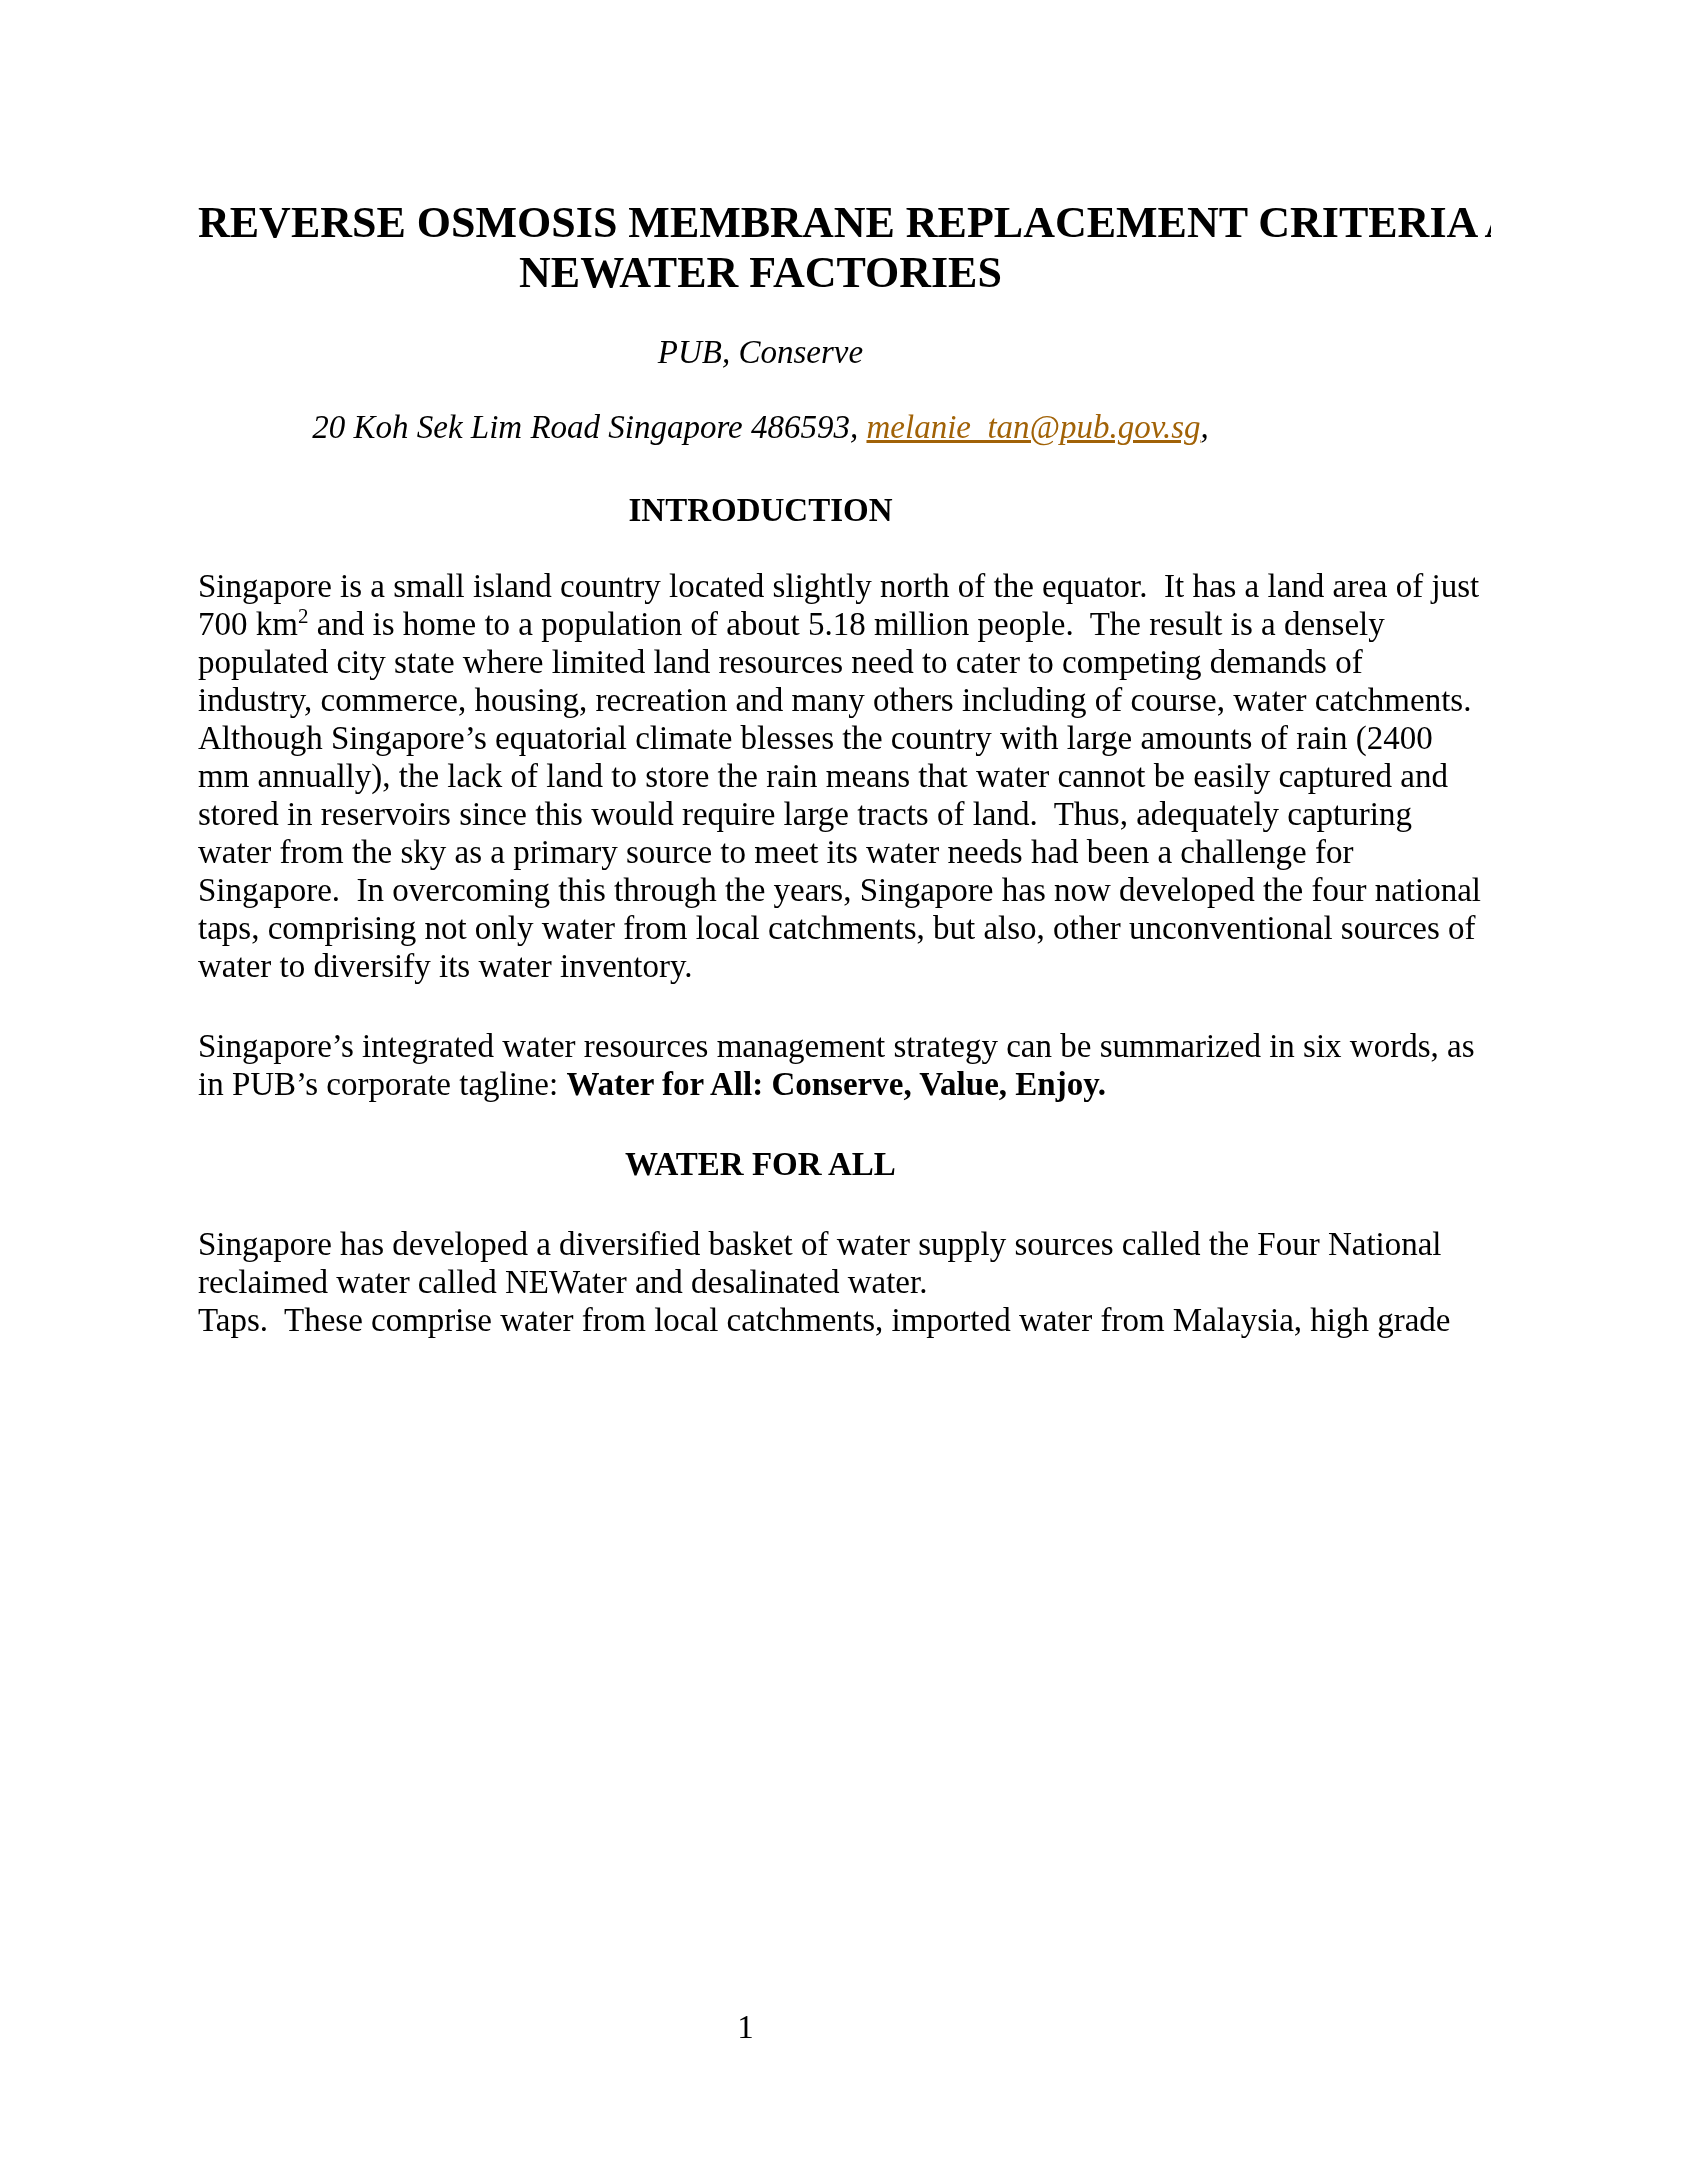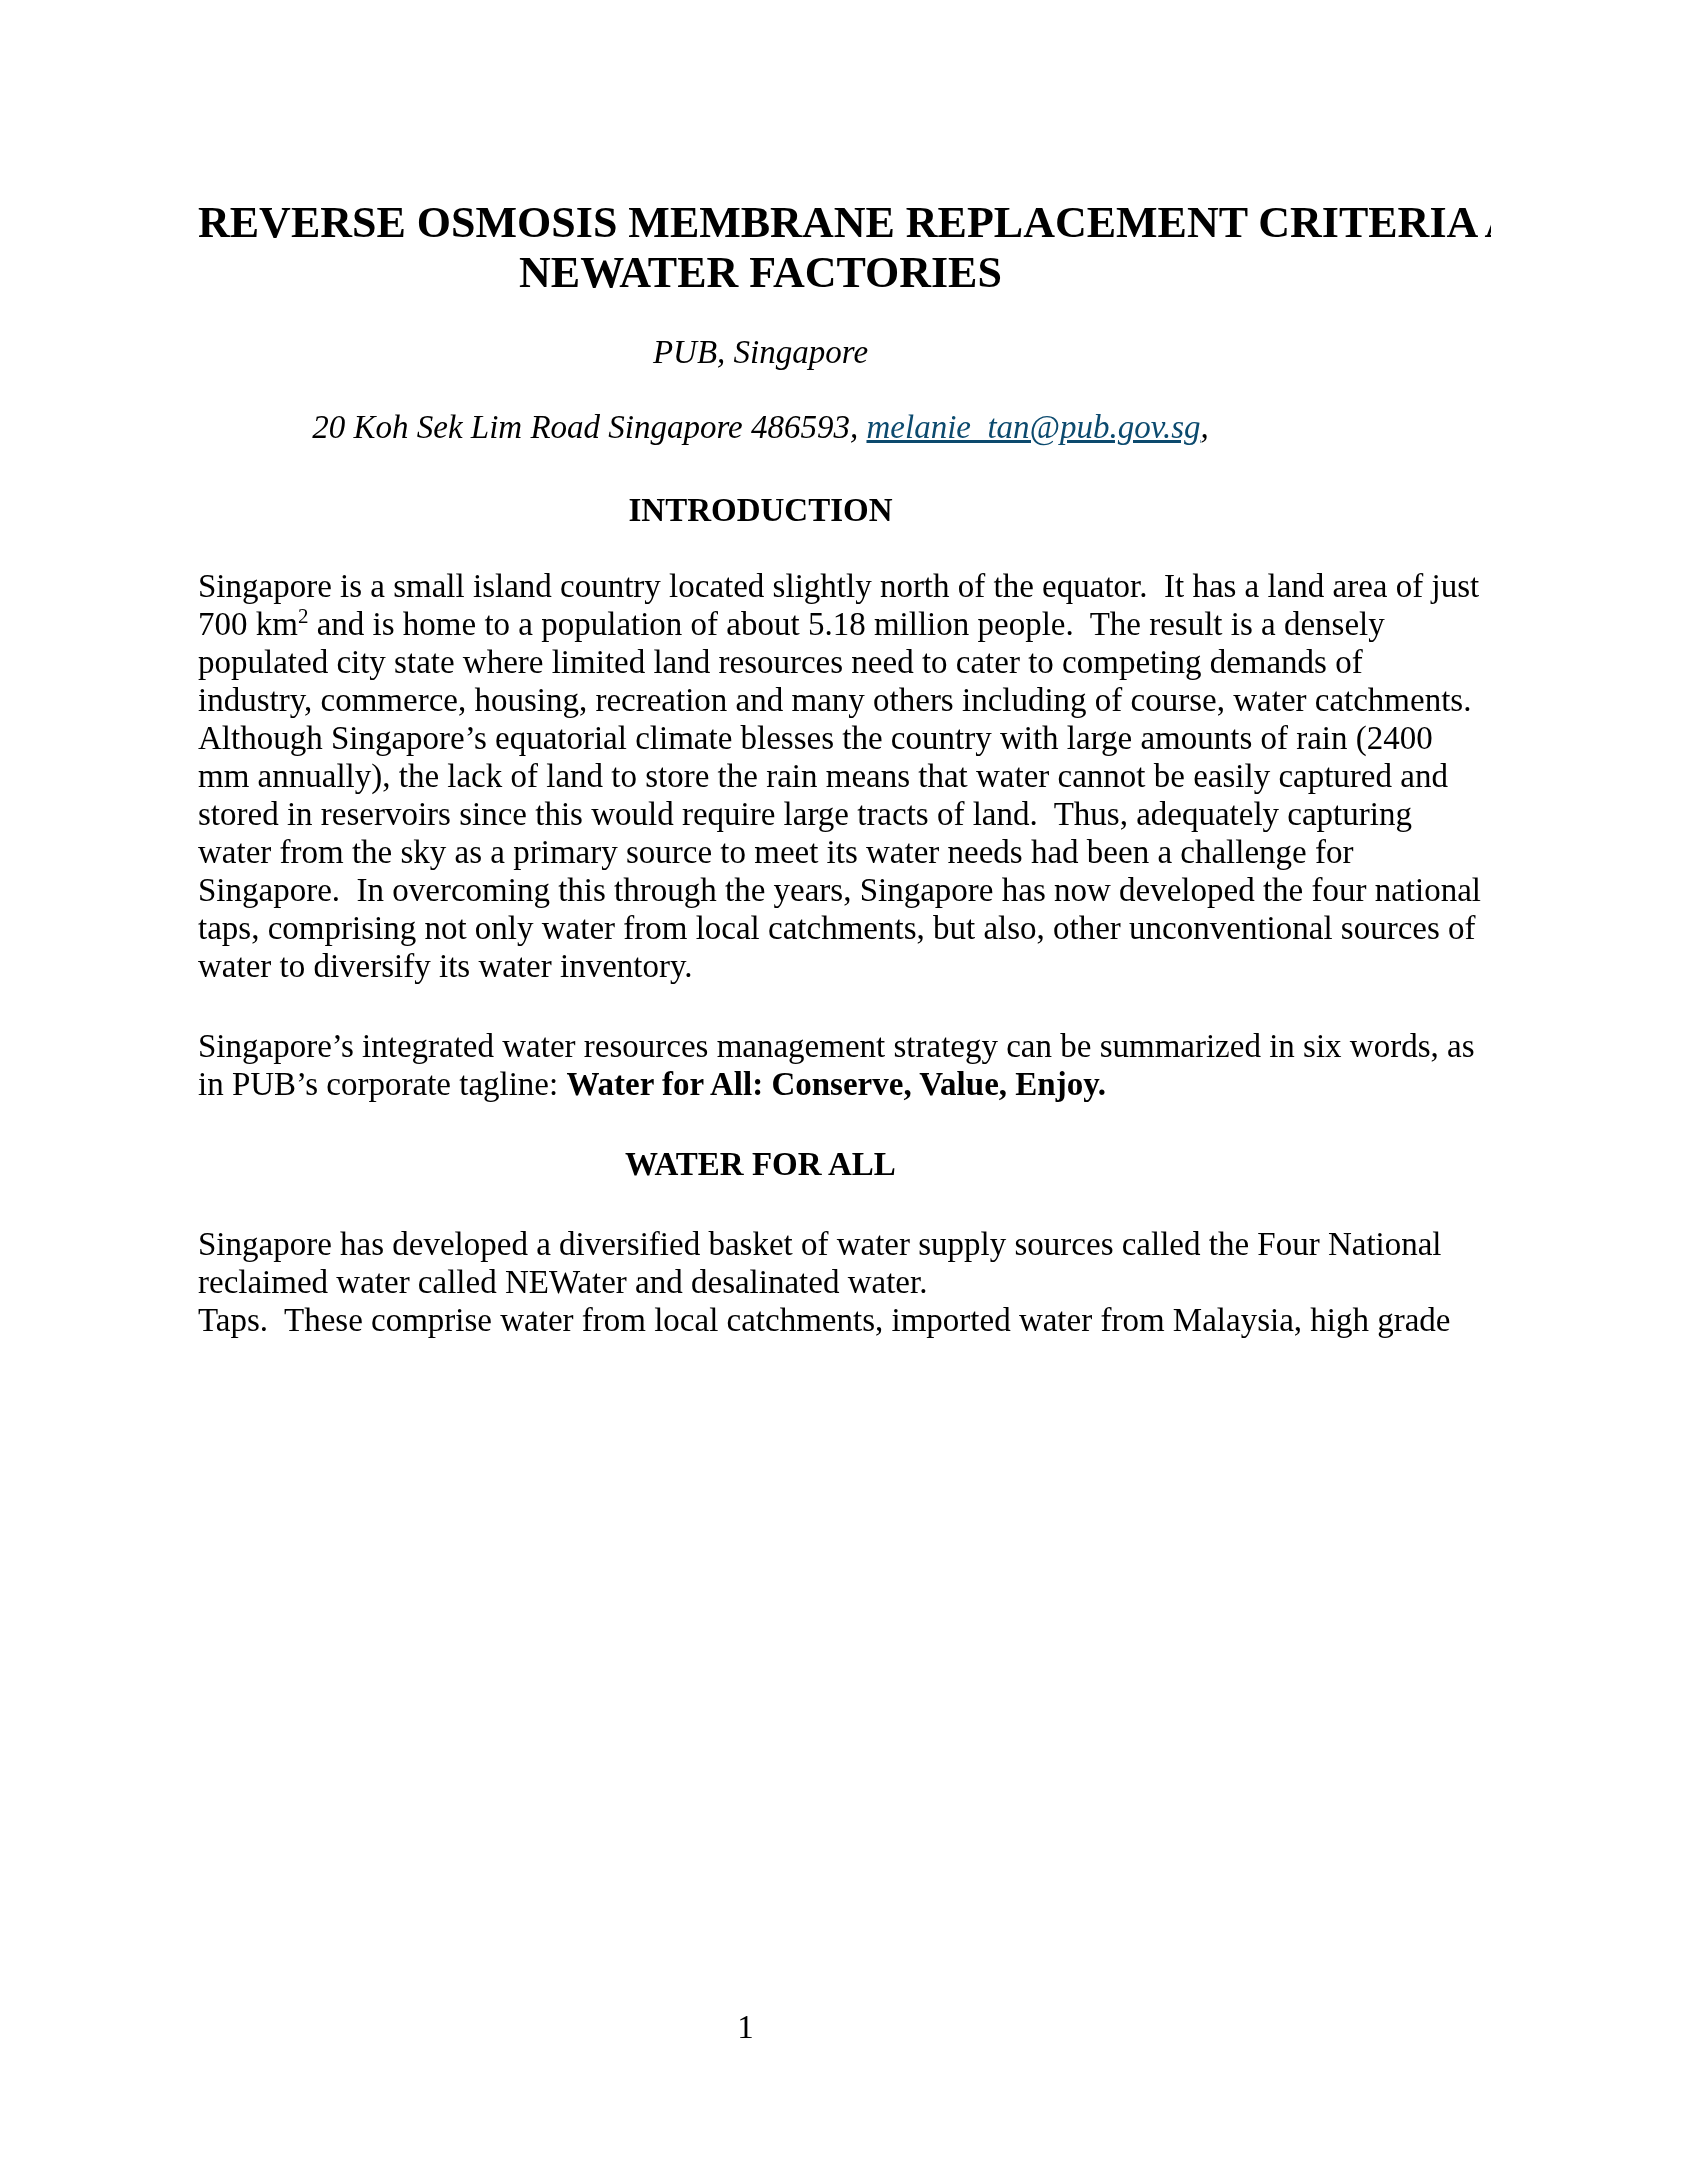--- a/index.html
+++ b/index.html
@@ -19,21 +19,21 @@
     margin: 0;
     font-size: 44px;
     line-height: 50px;
     font-weight: 700;
     text-align: center;
   }
   .body-text { font-size: 33px; line-height: 38px; }
 
   .authors  { margin-top: 35px; text-align: center; font-style: italic; }
   .address  { margin-top: 37px; text-align: center; font-style: italic; }
-  .email    { color: #0c4a6e; text-decoration: underline; font-style: italic; cursor: pointer; }
+  .email    { color: #a16207; text-decoration: underline; font-style: italic; cursor: pointer; }
 
   .heading {
     font-size: 33px;
     line-height: 38px;
     font-weight: 700;
     text-align: center;
     margin: 0;
   }
   .h-intro { margin-top: 45px; }
   .h-water { margin-top: 42px; }
@@ -62,21 +62,21 @@
 
 <div class="page">
   <div class="content">
 
     <h1 class="title">
         <div class="tline">REVERSE OSMOSIS MEMBRANE REPLACEMENT CRITERIA AT</div>
         <div class="tline">NEWATER FACTORIES</div>
       </h1>
 
     <div class="authors body-text">
-      <div class="affiliation-line">PUB, Singapore</div>
+      <div class="affiliation-line">PUB, Conserve</div>
     </div>
 
     <div class="address body-text"><span>20 Koh Sek Lim Road Singapore 486593, </span><a class="email" href="#">melanie_tan@pub.gov.sg</a><span>,</span></div>
 
     <h2 class="heading h-intro">INTRODUCTION</h2>
 
     <div class="para p1">
       <div class="tline">Singapore is a small island country located slightly north of the equator.  It has a land area of just</div>
       <div class="tline"><span>700 km</span><sup class="km2">2</sup><span> and is home to a population of about 5.18 million people.  The result is a densely</span></div>
       <div>

